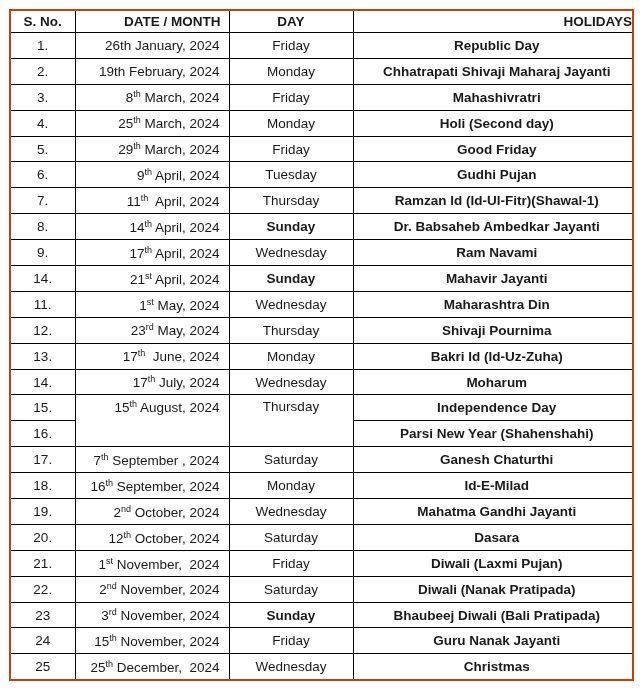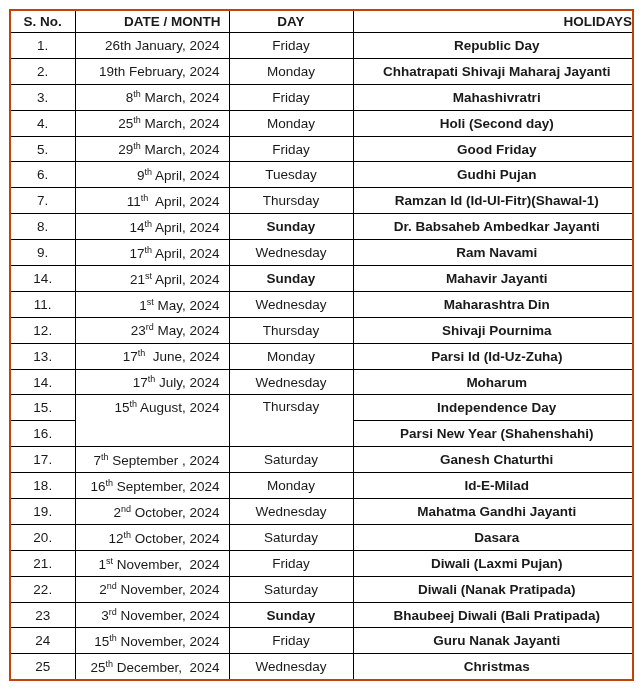--- a/index.html
+++ b/index.html
@@ -130,21 +130,21 @@
     <tr>
       <td class="c-sno">12.</td>
       <td class="c-date"><span>23</span><span class="ord sup">rd</span><span> May, 2024</span></td>
       <td class="c-day">Thursday</td>
       <td class="c-hol">Shivaji Pournima</td>
     </tr>
     <tr>
       <td class="c-sno">13.</td>
       <td class="c-date"><span>17</span><span class="ord sup">th</span><span>  June, 2024</span></td>
       <td class="c-day">Monday</td>
-      <td class="c-hol">Parsi Id (Id-Uz-Zuha)</td>
+      <td class="c-hol">Bakri Id (Id-Uz-Zuha)</td>
     </tr>
     <tr>
       <td class="c-sno">14.</td>
       <td class="c-date"><span>17</span><span class="ord sup">th</span><span> July, 2024</span></td>
       <td class="c-day">Wednesday</td>
       <td class="c-hol">Moharum</td>
     </tr>
     <tr>
       <td class="c-sno">15.</td>
       <td class="c-date vtop" rowspan="2"><span>15</span><span class="ord sup">th</span><span> August, 2024</span></td>

